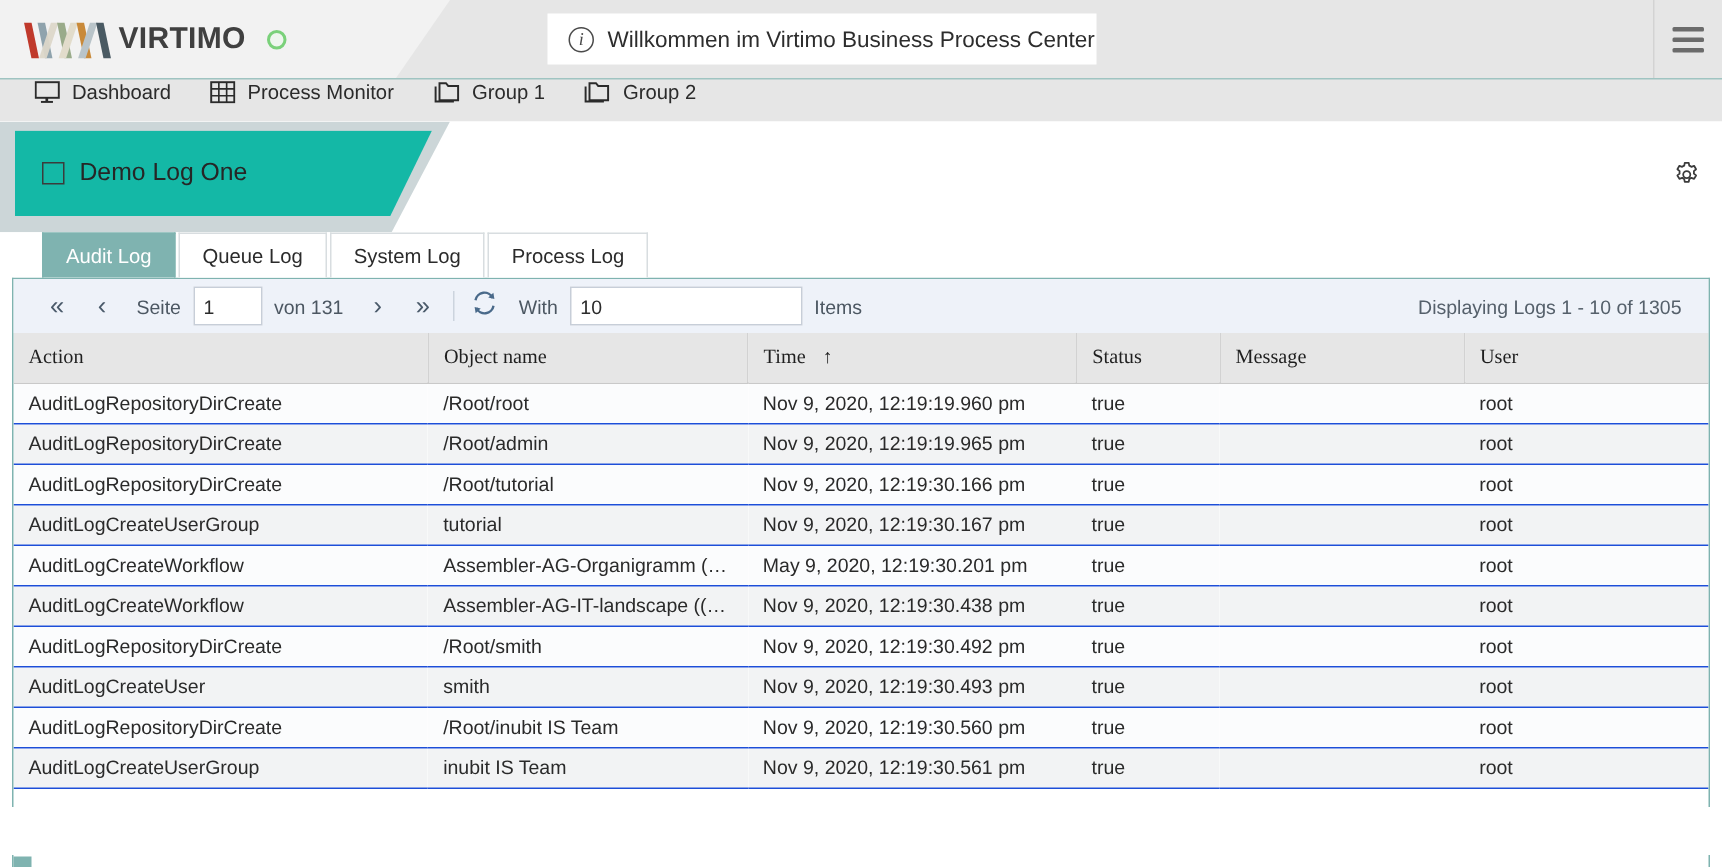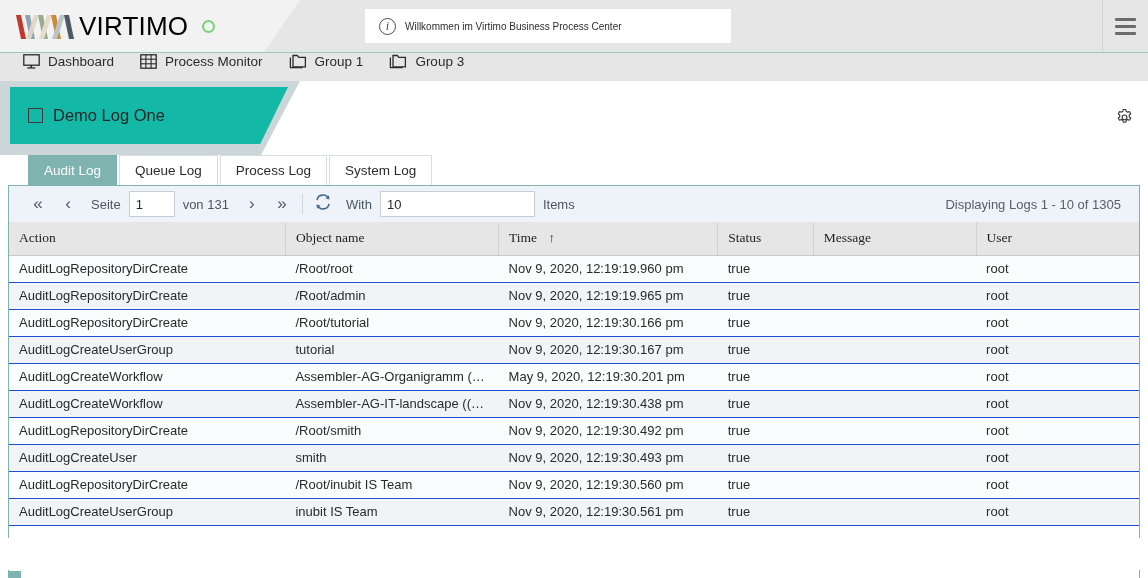--- a/index.html
+++ b/index.html
@@ -38,24 +38,24 @@
     z-index: 2;
   }
   .logo-mark {
     display: flex;
     align-items: flex-end;
     height: 26px;
     margin-right: 1px;
   }
   .logo-mark svg { display: block; }
   .logo-text {
-    font-size: 26px;
+    font-size: 20px;
     letter-spacing: 0.2px;
-    color: #000000;
-    font-weight: 400;
+    color: #404040;
+    font-weight: 700;
     line-height: 1;
     font-family: "Liberation Sans", sans-serif;
   }
   .status-dot {
     margin-left: 14px;
     width: 13px; height: 13px;
     border-radius: 50%;
     border: 2px solid #7ad17a;
     background: #eef6ee;
   }
@@ -79,21 +79,21 @@
     color: #4a4a4a;
     font-size: 12px;
     line-height: 15px;
     text-align: center;
     font-family: "Liberation Serif", serif;
     font-style: italic;
     margin-right: 9px;
     flex: 0 0 auto;
   }
   .info-pill .info-text {
-    font-size: 10px;
+    font-size: 15px;
     color: #2d2d2d;
     text-align: right;
   }
 
   .hamburger {
     position: absolute;
     right: 0; top: 0;
     width: 46px; height: 52px;
     display: flex;
     flex-direction: column;
@@ -402,21 +402,21 @@
     <span>Group 1</span>
   </div>
 
   <div class="nav-item">
     <span>
       <svg width="18" height="15" viewBox="0 0 18 15">
         <path d="M4 1.5 h4.3 l1.5 1.8 H16.4 V12.8 H4 Z" fill="none" stroke="#2b2b2b" stroke-width="1.3"></path>
         <path d="M1.4 3.6 V13.6 H13.6" fill="none" stroke="#2b2b2b" stroke-width="1.3"></path>
       </svg>
     </span>
-    <span>Group 3</span>
+    <span>Group 2</span>
   </div>
 </div>
 
 <div class="docstrip">
   <div class="docstrip-bg"></div>
   <div class="doctab">
     <span class="doctab-check"></span>
     <span class="doctab-label">Demo Log One</span>
   </div>
   <div class="gear-btn">
@@ -430,24 +430,24 @@
 </div>
 
 <div class="logtabs">
   <div class="logtab active">
     <span>Audit Log</span>
   </div>
   <div class="logtab">
     <span>Queue Log</span>
   </div>
   <div class="logtab">
+    <span>System Log</span>
+  </div>
+  <div class="logtab">
     <span>Process Log</span>
-  </div>
-  <div class="logtab">
-    <span>System Log</span>
   </div>
 </div>
 
 <div class="panel">
 
   <div class="pager">
     <div class="pg-btn">
       <span>«</span>
     </div>
     <div class="pg-btn">

